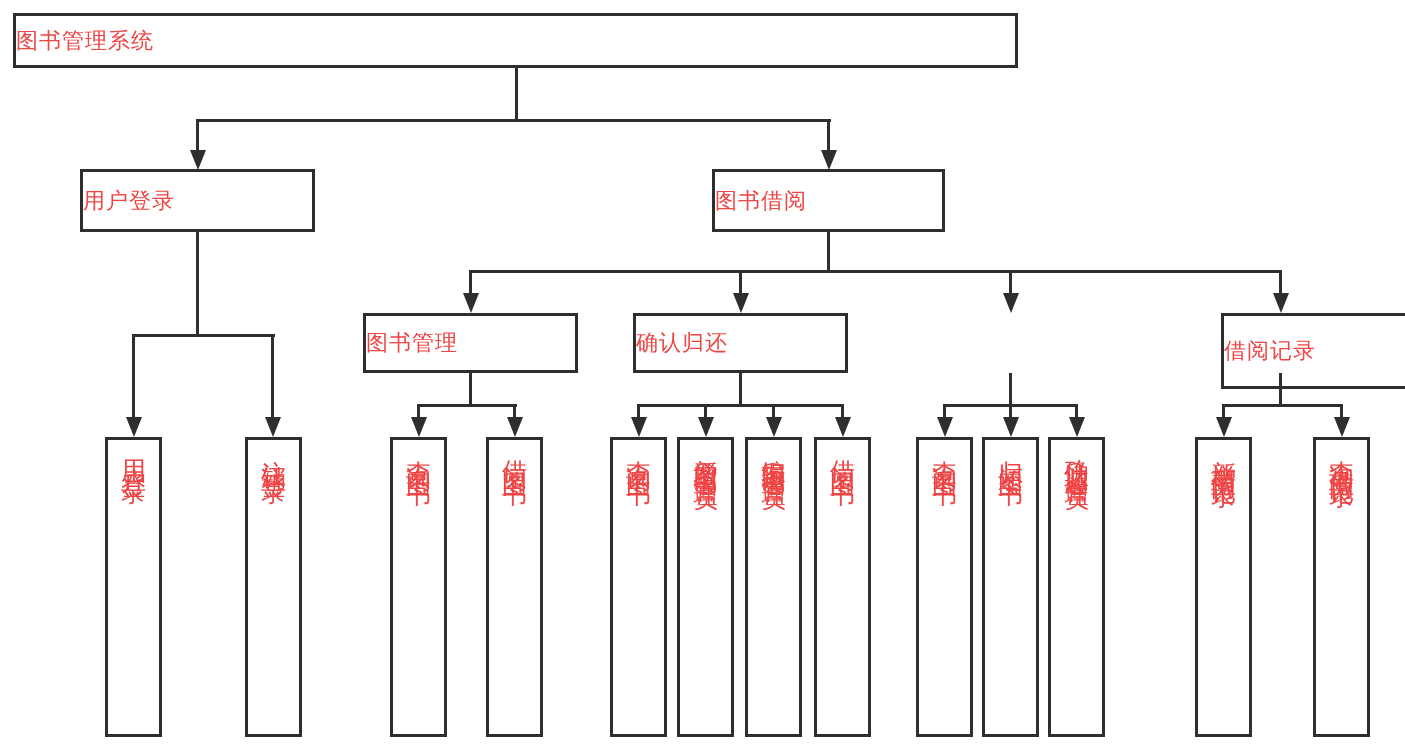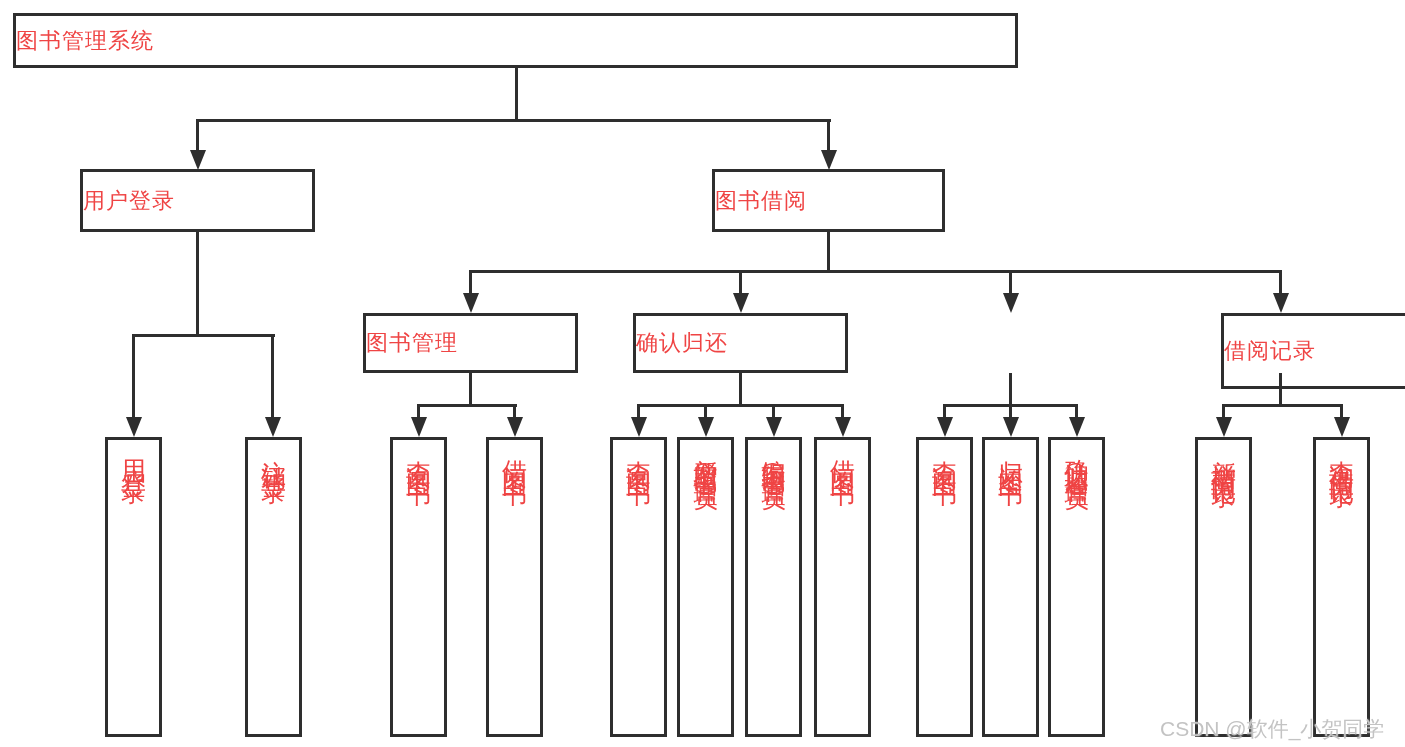--- a/index.html
+++ b/index.html
@@ -169,15 +169,14 @@
     <span>确认归还（管理员）</span>
   </div>
 
   <div class="box vbox med" style="left:1195px; top:437px; width:57px; height:300px;">
     <span>新增借阅记录</span>
   </div>
   <div class="box vbox med" style="left:1313px; top:437px; width:57px; height:300px;">
     <span>查询借阅记录</span>
   </div>
 
-  <div class="watermark">CSDN @软件_小贺同学</div>
 
 </div>
 
 </body></html>

